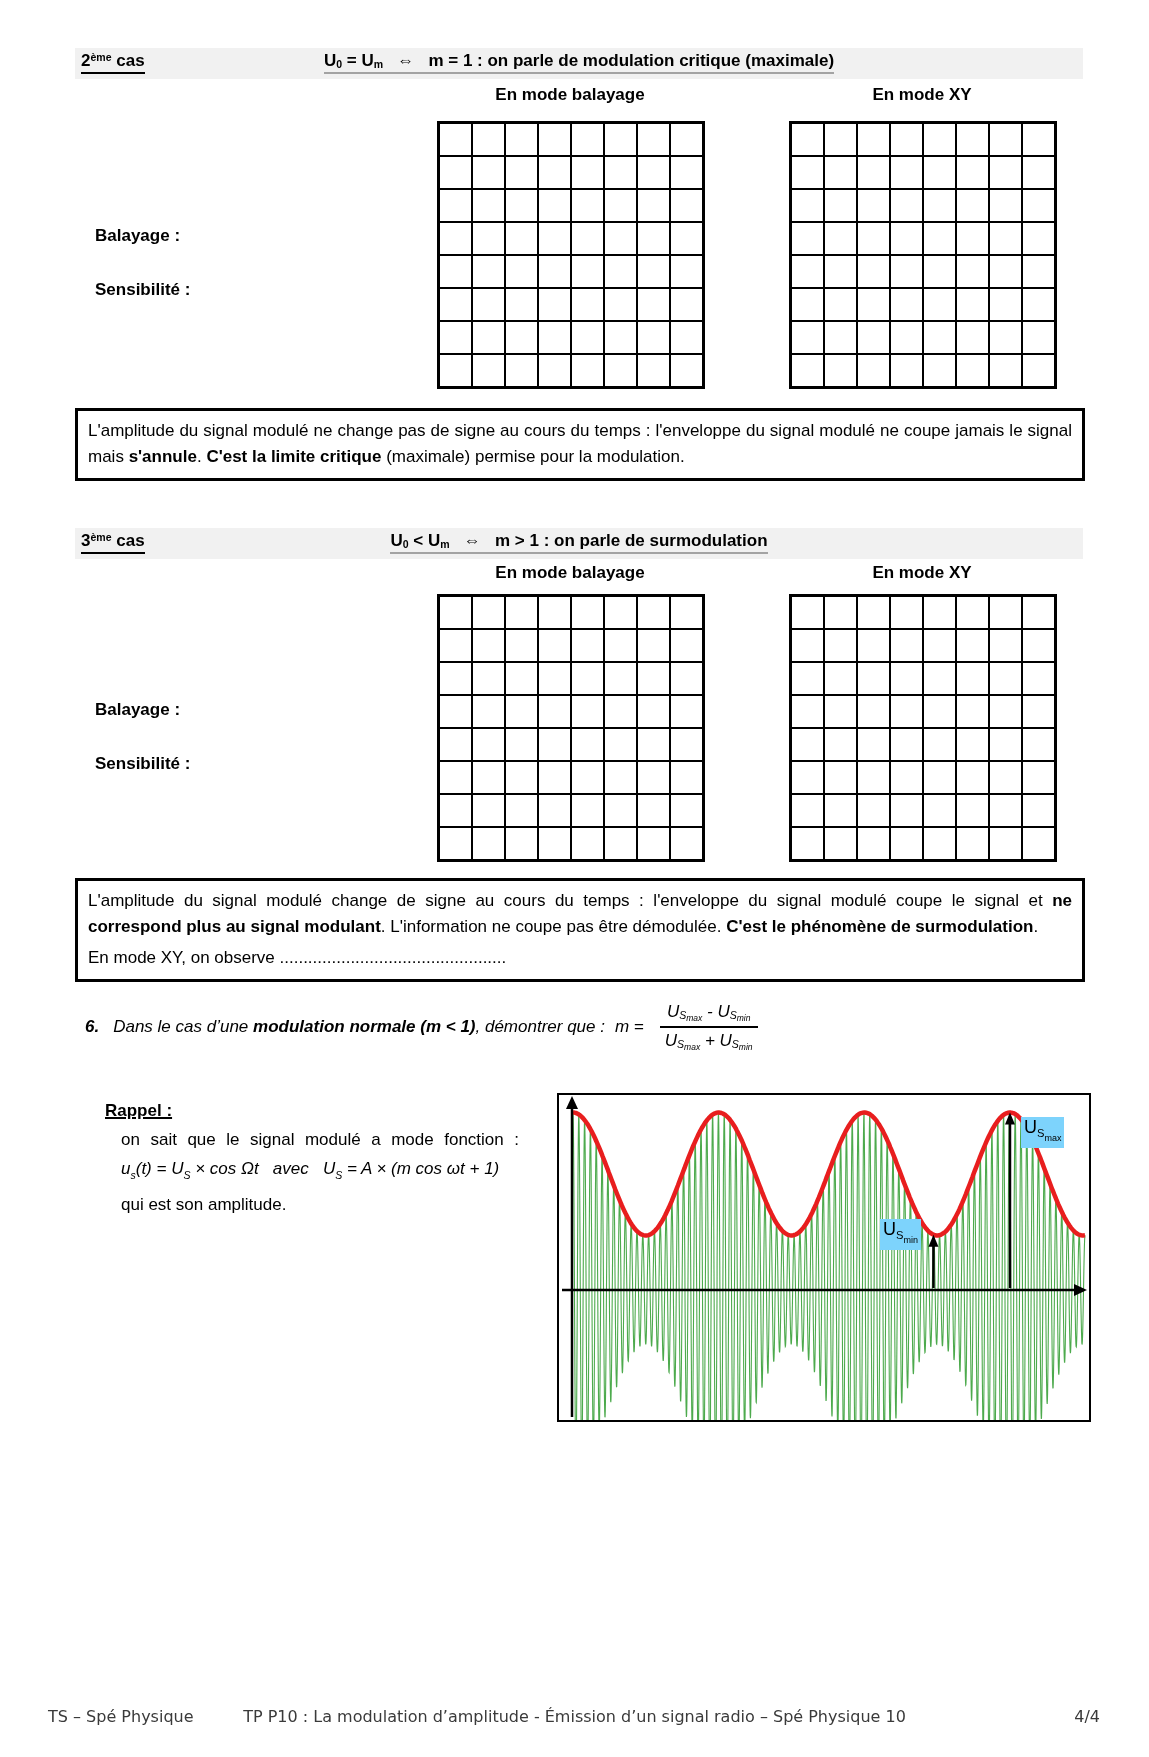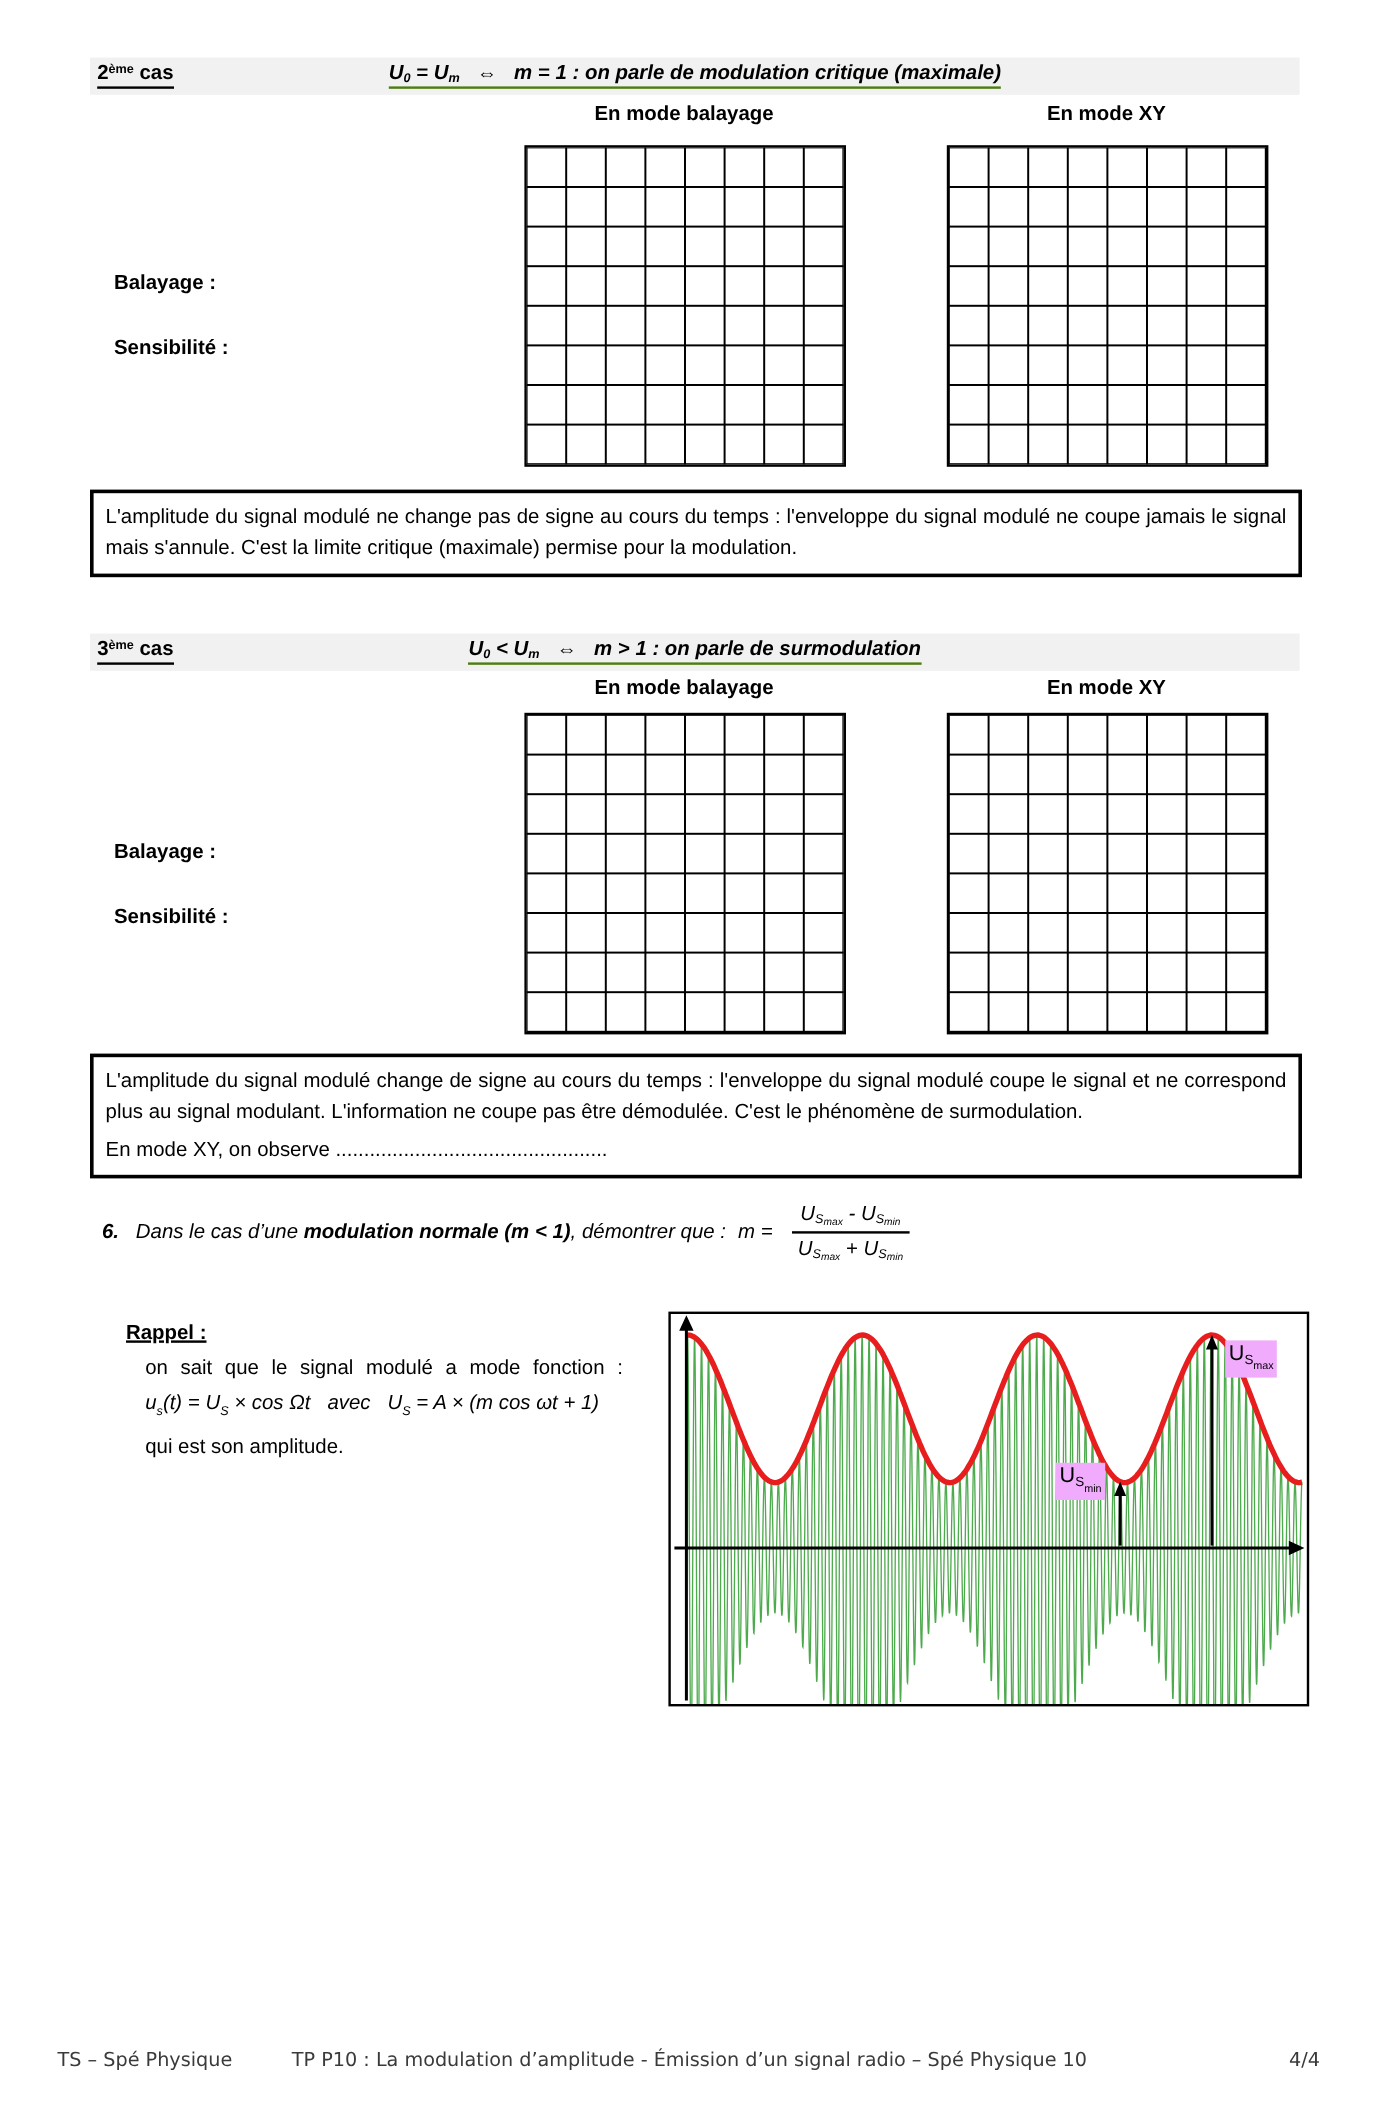--- a/index.html
+++ b/index.html
@@ -1,28 +1,28 @@
 <!DOCTYPE html>
 <html><head>
 <meta charset="utf-8">
 <style>
   html,body{margin:0;padding:0;background:#fff;}
   body{width:1149px;height:1757px;position:relative;font-family:"Liberation Sans",sans-serif;color:#000;font-size:17px;}
   .abs{position:absolute;}
-  .b{font-weight:400}
+  .b{font-weight:700}
   .i{font-style:italic}
   .bi{font-weight:700;font-style:italic}
   .sub{font-size:62%;vertical-align:-18%}
   .subsub{font-size:50%;vertical-align:-40%}
   .sup{font-size:62%;vertical-align:40%}
   
   .hdr-bar{left:75px;width:1008px;height:31px;background:#f1f1f1;position:absolute;}
   .case-lbl{position:absolute;left:6px;top:3px;font-weight:700;border-bottom:2px solid #000;padding-bottom:1px;}
   .case-title{position:absolute;left:0;right:0;top:3px;text-align:center;}
-  .case-title > span{display:inline-block;font-weight:700;border-bottom:2px solid #4d7c0f;padding-bottom:1px;font-style:italic;}
+  .case-title > span{display:inline-block;font-weight:700;border-bottom:2px solid #a3a3a3;padding-bottom:1px;}
   .colhdr{position:absolute;width:266px;text-align:center;font-weight:700;}
   
   .scope-grid{position:absolute;width:264px;height:264px;border:2px solid #000;
     background-image:linear-gradient(to right,#000 0,#000 2px,transparent 2px),
                      linear-gradient(to bottom,#000 0,#000 2px,transparent 2px);
     background-size:33px 33px;background-position:-1px -1px;}
   .side-lbl{position:absolute;left:95px;font-weight:700;}
   .result-box{position:absolute;left:75px;width:984px;border:3px solid #000;padding:7px 10px 8px 10px;line-height:26px;}
   .result-box p{margin:0;text-align:justify;}
   .result-box p.blank-line{margin-top:5px;text-align:left;}
@@ -33,21 +33,21 @@
   .frac .fnum{border-bottom:2px solid #000;padding:0 5px 3px 5px;}
   .frac .fden{padding:3px 5px 0 5px;}
   
   #rappel{position:absolute;left:105px;top:1096px;width:414px;line-height:29px;}
   #rappel .rap-h{font-weight:700;text-decoration:underline;text-decoration-thickness:2px;}
   #rappel .rap-body{padding-left:16px;}
   #rappel .just{text-align:justify;text-align-last:justify;}
   
   #figure{position:absolute;left:557px;top:1093px;width:530px;height:325px;border:2px solid #000;background:#fff;}
   #figure svg{display:block;}
-  .fig-lbl{position:absolute;background:#f0abfc;padding:0 3px;font-size:18px;line-height:20px;}
+  .fig-lbl{position:absolute;background:#7dd3fc;padding:0 3px;font-size:18px;line-height:20px;}
   
   .footer{position:absolute;top:1707px;color:#3a3a3a;font-size:16px;font-family:"DejaVu Sans",sans-serif;}
 </style>
 </head>
 <body>
 
 <div class="hdr-bar" style="top:48px;">
   <span class="case-lbl"><span>2</span><span class="sup">ème</span><span> cas</span></span>
   <span class="case-title"><span><span>U</span><span class="sub">0</span><span>&nbsp;=&nbsp;U</span><span class="sub">m</span><span>&nbsp;&nbsp;&nbsp;⇔&nbsp;&nbsp;&nbsp;m = 1 : on parle de modulation critique (maximale)</span></span></span>
 </div>

